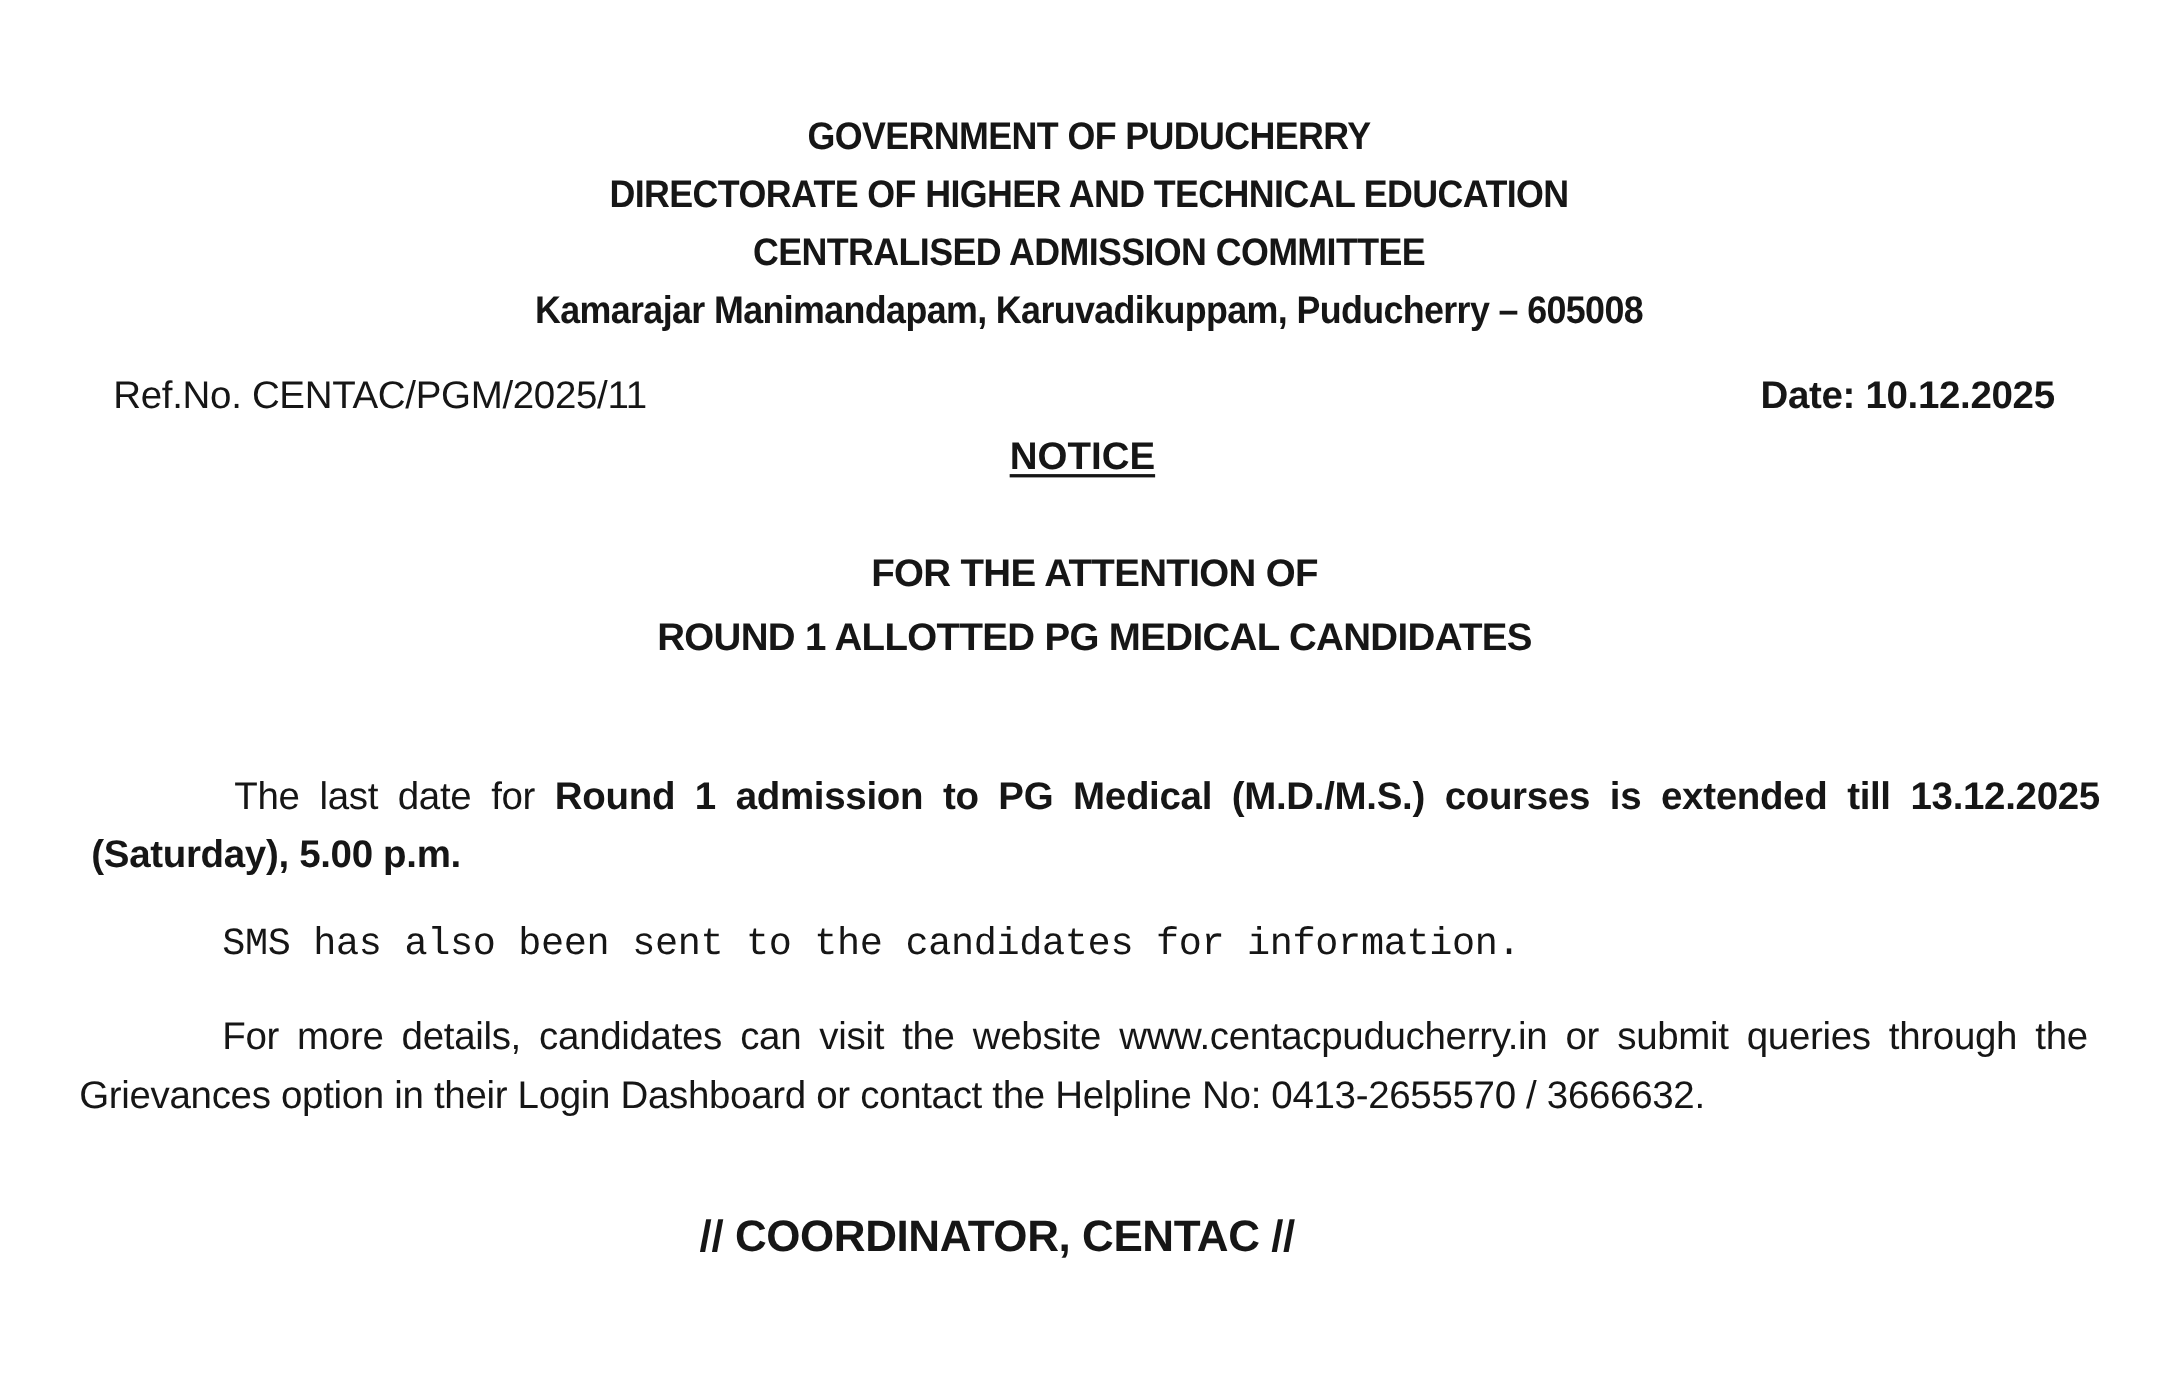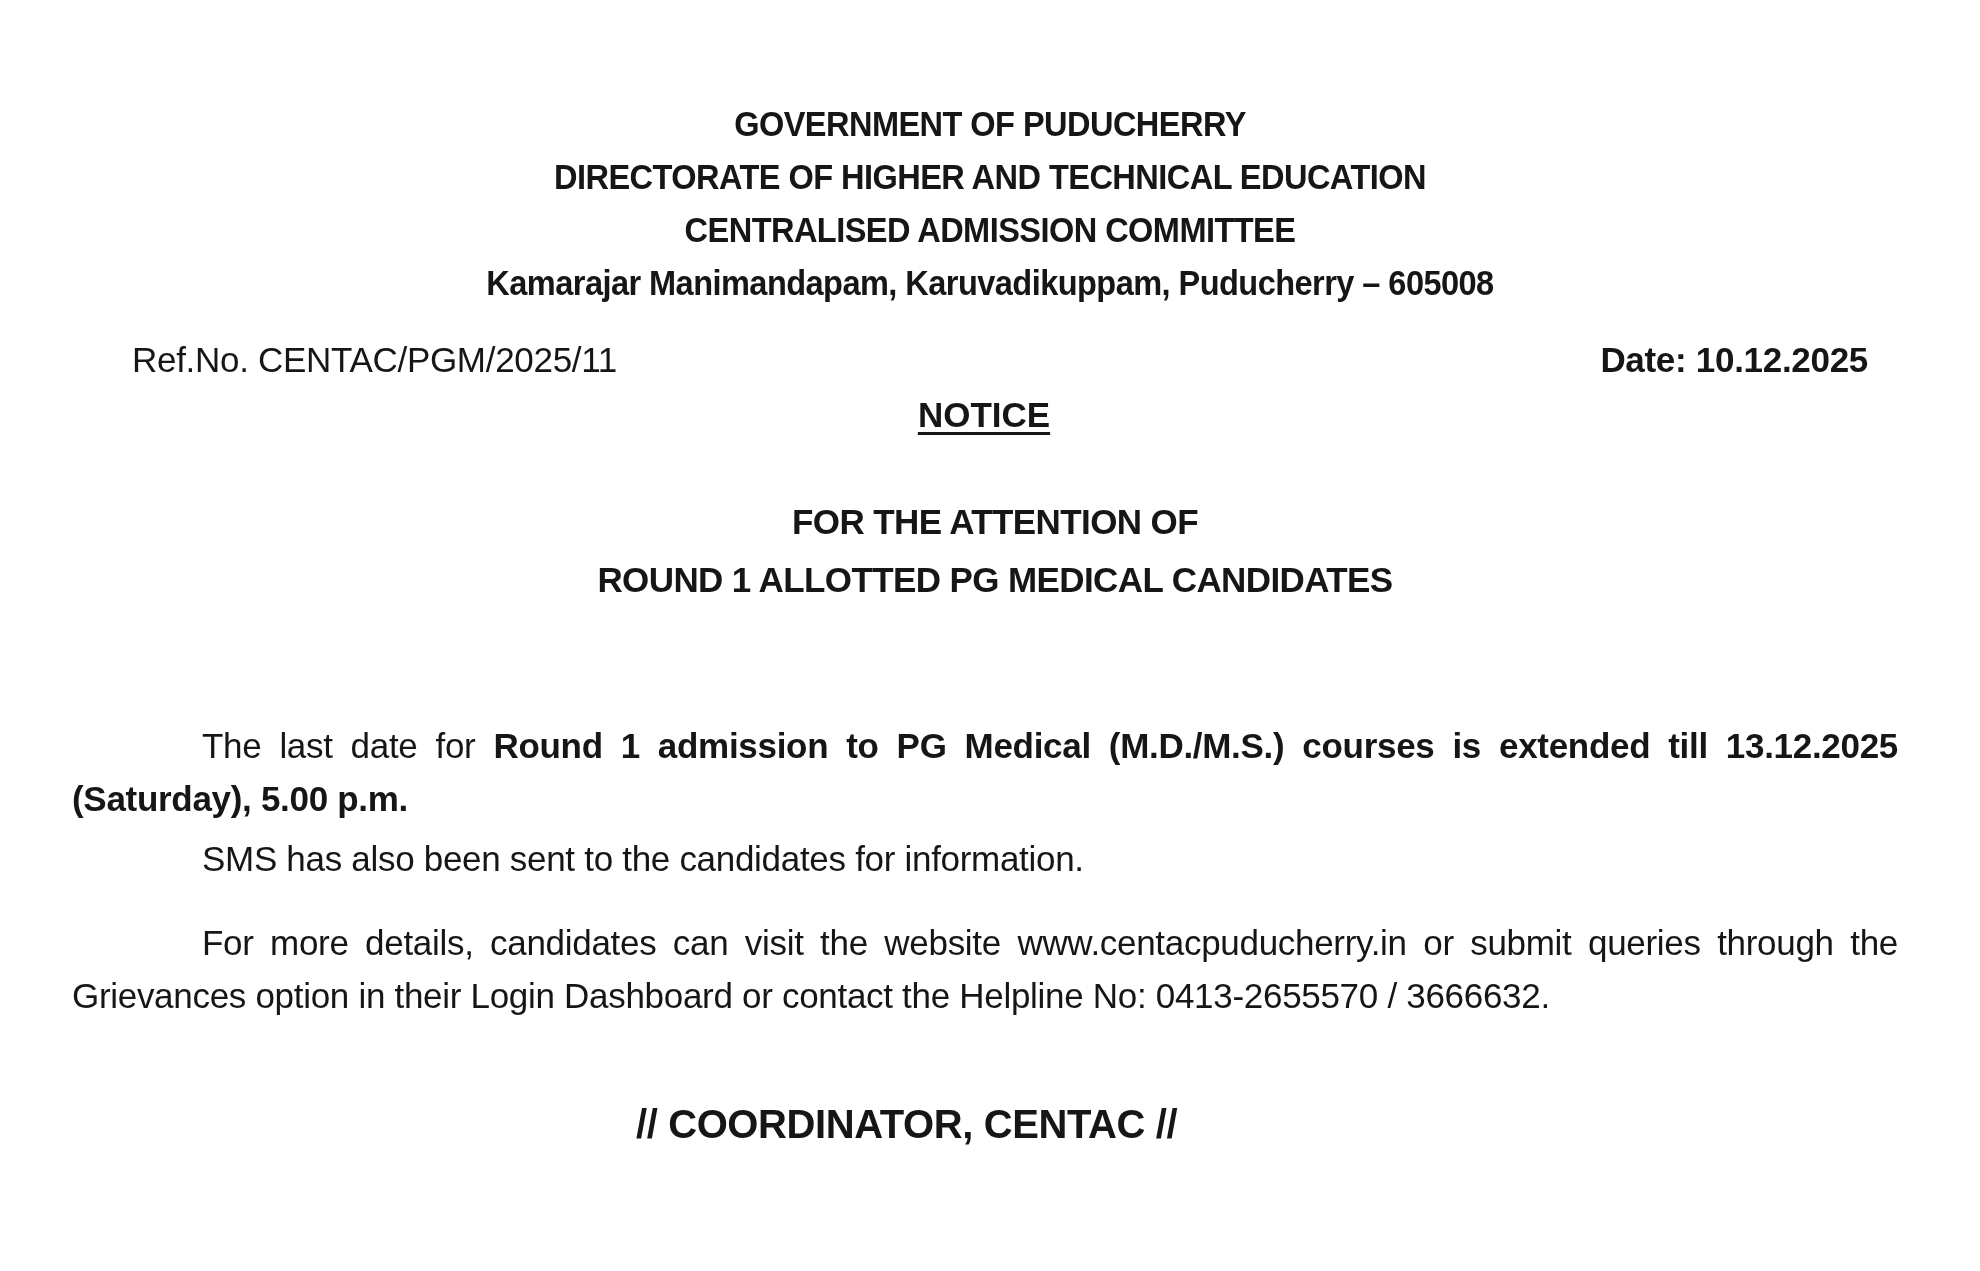--- a/index.html
+++ b/index.html
@@ -4,21 +4,21 @@
 <style>
   html, body { margin: 0; padding: 0; }
   body {
     width: 1980px; height: 1271px; background: #ffffff; position: relative;
     overflow: hidden; color: #161616;
     font-family: "Liberation Sans", "DejaVu Sans", sans-serif;
   }
   .abs { position: absolute; white-space: nowrap; }
   .center { left: 0; width: 1980px; text-align: center; }
   .hdr { font-weight: bold; font-size: 35px; letter-spacing: -0.6px; transform: scaleX(0.93); transform-origin: 990px 0; }
-  .meta { font-size: 35px; letter-spacing: -0.3px; margin-left: 29px; }
+  .meta { font-size: 35px; letter-spacing: -0.3px; }
   .notice-title { font-weight: bold; font-size: 35px; text-decoration: underline; text-underline-offset: 5px; text-decoration-thickness: 3px; }
   .sub { font-weight: bold; font-size: 35px; letter-spacing: -0.6px; }
   .body-text {
     position: absolute; left: 72px; width: 1826px; font-size: 35px;
     line-height: 53px; text-align: justify; letter-spacing: -0.3px;
   }
   .body-text .indent { display: inline-block; width: 130px; }
   .bold { font-weight: bold; }
   .sig { font-weight: bold; font-size: 40px; letter-spacing: -0.4px; }
 </style>
@@ -33,19 +33,19 @@
 </div>
 
 <div class="abs meta" style="left:103px; top:340px;">Ref.No. CENTAC/PGM/2025/11</div>
 <div class="abs meta" style="right:112px; top:340px;font-weight:bold;">Date: 10.12.2025</div>
 
 <div class="abs center notice-title" style="top:395px; left:-6px;">NOTICE</div>
 
 <div class="abs center sub" style="top:502px; left:5px;">FOR THE ATTENTION OF</div>
 <div class="abs center sub" style="top:560px; left:5px;">ROUND 1 ALLOTTED PG MEDICAL CANDIDATES</div>
 
-<div class="body-text" style="top:719px;"><span class="indent"></span><span>The last date for </span><span class="bold">Round 1 admission to PG Medical (M.D./M.S.) courses is extended till 13.12.2025 (Saturday), 5.00 p.m.</span></div>
+<div class="body-text" style="top:697px;margin-left:11px;"><span class="indent"></span><span>The last date for </span><span class="bold">Round 1 admission to PG Medical (M.D./M.S.) courses is extended till 13.12.2025 (Saturday), 5.00 p.m.</span></div>
 
-<div class="body-text" style="top:832px;"><span class="indent"></span><span>SMS has also been sent to the candidates for information.</span></div>
+<div class="body-text" style="top:832px;font-family:Liberation Mono, monospace;"><span class="indent"></span><span>SMS has also been sent to the candidates for information.</span></div>
 
 <div class="body-text" style="top:916px;"><span class="indent"></span><span>For more details, candidates can visit the website </span><span>www.centacpuducherry.in</span><span> or submit queries through the Grievances option in their Login Dashboard or contact the Helpline No: 0413-2655570 / 3666632.</span></div>
 
 <div class="abs sig" style="left:636px; top:1102px;">// COORDINATOR, CENTAC //</div>
 
 </body></html>

